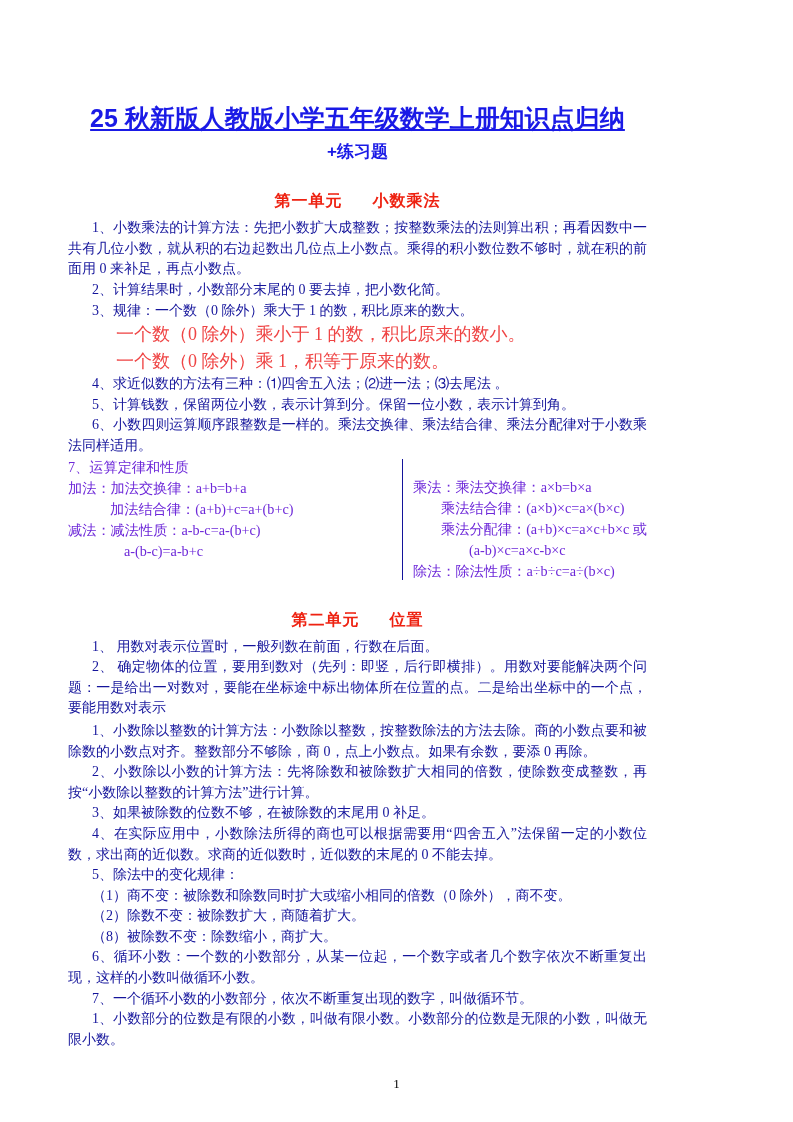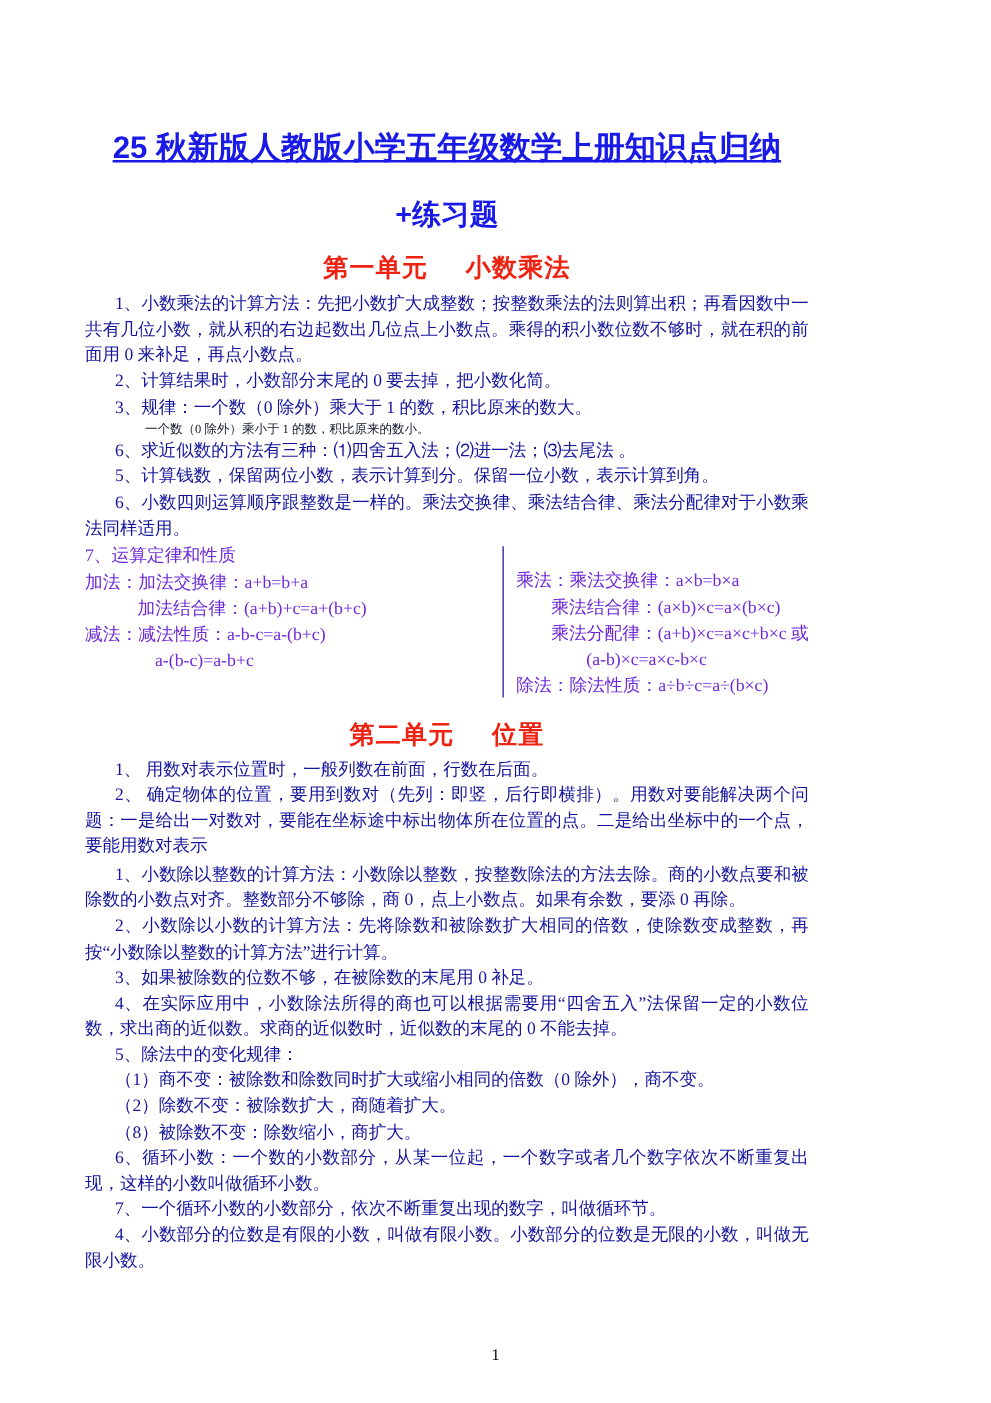--- a/index.html
+++ b/index.html
@@ -31,52 +31,52 @@
     line-height: 1.45;
     letter-spacing: 0px;
   }
   .doc-title .u {
     text-decoration: underline;
   }
   .doc-title-line2 {
     text-align: center;
     font-family: "Liberation Sans", sans-serif;
     font-weight: bold;
-    font-size: 23px;
+    font-size: 17px;
     color: #1a1ae6;
-    margin-top: 20px;
+    margin-top: 4px;
   }
   .unit-head {
     text-align: center;
     font-family: "Liberation Sans", sans-serif;
     font-weight: bold;
-    font-size: 20px;
+    font-size: 16px;
     color: #ee2211;
-    margin: 14px 0 6px 0;
+    margin: 28px 0 6px 0;
     letter-spacing: 1px;
   }
   .unit-head .gap {
     display: inline-block;
     width: 30px;
   }
   p.body {
     margin: 0;
     font-size: 14px;
     line-height: 1.47;
     color: #14149b;
     text-align: justify;
   }
   p.body.ind1 {
     text-indent: 24px;
   }
   p.hang {
     margin: 0;
-    font-size: 10px;
+    font-size: 18px;
     line-height: 1.47;
-    color: #0f172a;
+    color: #ef4444;
     padding-left: 48px;
     text-indent: 0;
   }
   .rules {
     display: flex;
     margin-top: 1px;
   }
   .rules .col-left {
     width: 336px;
     padding-right: 8px;
@@ -124,21 +124,22 @@
 
   <div class="unit-head">
     <span>第一单元</span><span class="gap"></span><span>小数乘法</span>
   </div>
 
   <div class="sec-block">
     <p class="body ind1">1、小数乘法的计算方法：先把小数扩大成整数；按整数乘法的法则算出积；再看因数中一共有几位小数，就从积的右边起数出几位点上小数点。乘得的积小数位数不够时，就在积的前面用 0 来补足，再点小数点。</p>
     <p class="body ind1">2、计算结果时，小数部分末尾的 0 要去掉，把小数化简。</p>
     <p class="body ind1">3、规律：一个数（0 除外）乘大于 1 的数，积比原来的数大。</p>
     <p class="hang">一个数（0 除外）乘小于 1 的数，积比原来的数小。</p>
-    <p class="body ind1">6、求近似数的方法有三种：⑴四舍五入法；⑵进一法；⑶去尾法 。</p>
+    <p class="hang">一个数（0 除外）乘 1，积等于原来的数。</p>
+    <p class="body ind1">4、求近似数的方法有三种：⑴四舍五入法；⑵进一法；⑶去尾法 。</p>
     <p class="body ind1">5、计算钱数，保留两位小数，表示计算到分。保留一位小数，表示计算到角。</p>
     <p class="body ind1">6、小数四则运算顺序跟整数是一样的。乘法交换律、乘法结合律、乘法分配律对于小数乘法同样适用。</p>
   </div>
 
   <div class="rules">
     <div class="col-left">
       <p>7、运算定律和性质</p>
       <p>加法：加法交换律：a+b=b+a</p>
       <p class="pad2">加法结合律：(a+b)+c=a+(b+c)</p>
       <p>减法：减法性质：a-b-c=a-(b+c)</p>
@@ -166,17 +167,17 @@
     <p class="body ind1">1、小数除以整数的计算方法：小数除以整数，按整数除法的方法去除。商的小数点要和被除数的小数点对齐。整数部分不够除，商 0，点上小数点。如果有余数，要添 0 再除。</p>
     <p class="body ind1">2、小数除以小数的计算方法：先将除数和被除数扩大相同的倍数，使除数变成整数，再按“小数除以整数的计算方法”进行计算。</p>
     <p class="body ind1">3、如果被除数的位数不够，在被除数的末尾用 0 补足。</p>
     <p class="body ind1">4、在实际应用中，小数除法所得的商也可以根据需要用“四舍五入”法保留一定的小数位数，求出商的近似数。求商的近似数时，近似数的末尾的 0 不能去掉。</p>
     <p class="body ind1">5、除法中的变化规律：</p>
     <p class="body ind1">（1）商不变：被除数和除数同时扩大或缩小相同的倍数（0 除外），商不变。</p>
     <p class="body ind1">（2）除数不变：被除数扩大，商随着扩大。</p>
     <p class="body ind1">（8）被除数不变：除数缩小，商扩大。</p>
     <p class="body ind1">6、循环小数：一个数的小数部分，从某一位起，一个数字或者几个数字依次不断重复出现，这样的小数叫做循环小数。</p>
     <p class="body ind1">7、一个循环小数的小数部分，依次不断重复出现的数字，叫做循环节。</p>
-    <p class="body ind1">4、小数部分的位数是有限的小数，叫做有限小数。小数部分的位数是无限的小数，叫做无限小数。</p>
+    <p class="body ind1">1、小数部分的位数是有限的小数，叫做有限小数。小数部分的位数是无限的小数，叫做无限小数。</p>
   </div>
 
   <div class="page-number">1</div>
 </div>
 
 </body></html>

